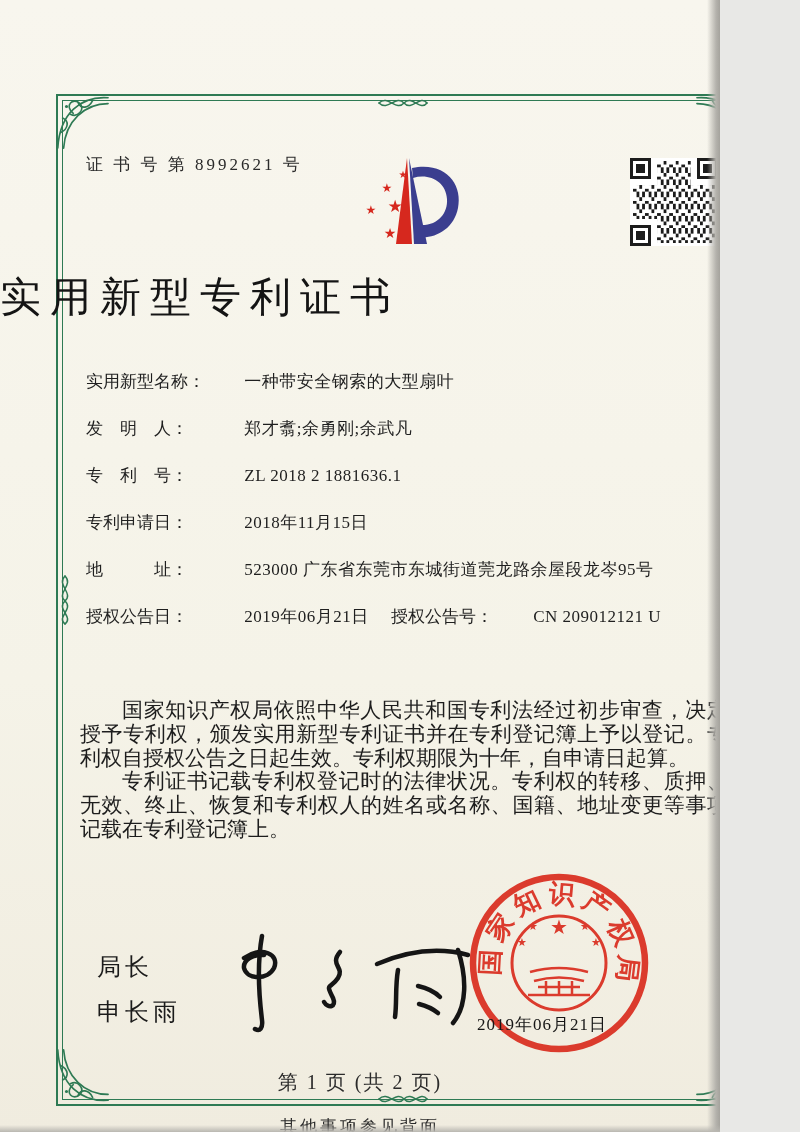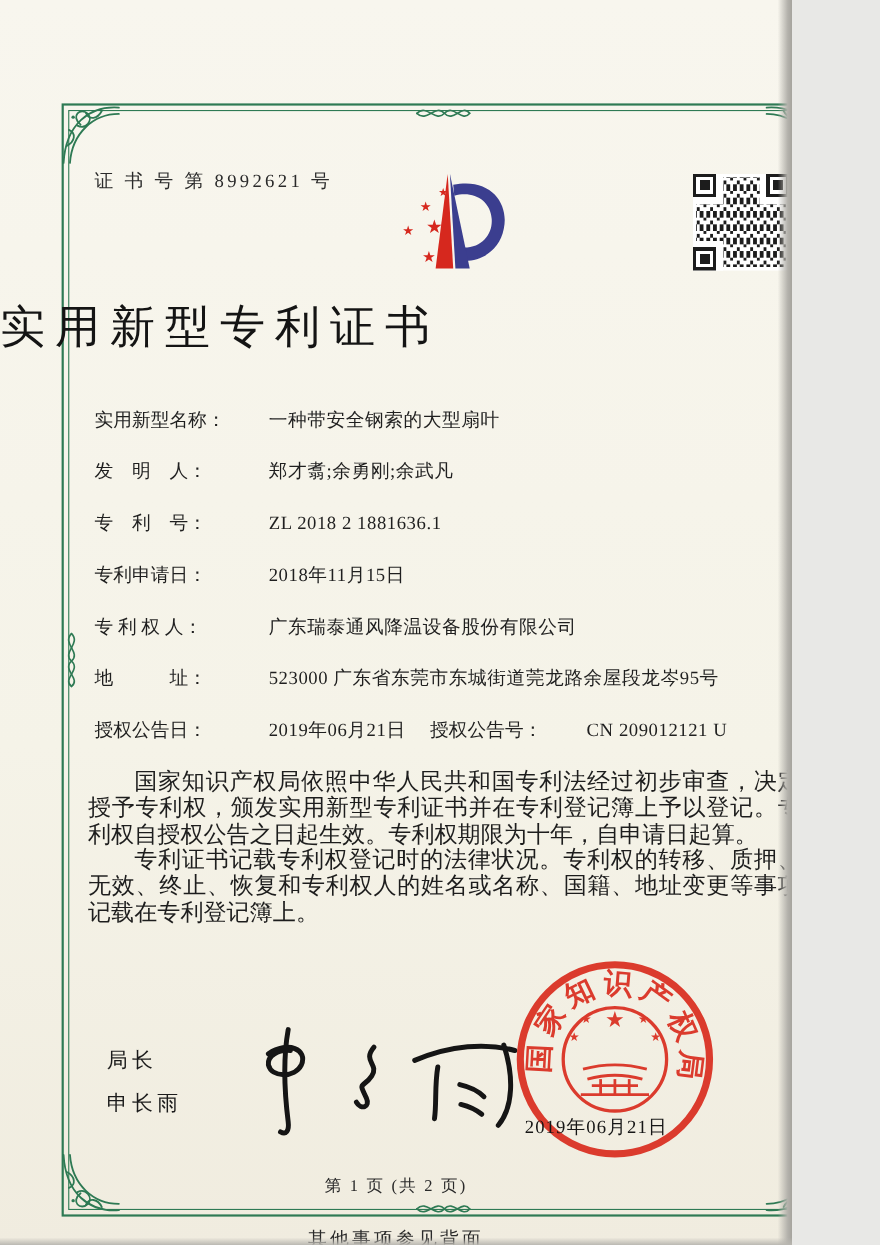--- a/index.html
+++ b/index.html
@@ -30,27 +30,27 @@
   .title{position:absolute;left:0;top:270px;width:100%;margin:0;text-align:left;
     font-size:41px;font-weight:400;letter-spacing:9px;color:#141414;}
   .fields{position:absolute;left:86px;top:372px;width:640px;font-size:17px;}
   .frow{position:relative;line-height:20px;margin-bottom:27px;white-space:nowrap;}
   .flabel{display:inline-block;min-width:122px;color:#1f1f1f;}
   .fvalue{color:#1f1f1f;letter-spacing:0.5px;margin-left:32px;}
   .grant-no{position:absolute;left:305px;top:0;}
   .paras{position:absolute;left:80px;top:699px;width:648px;font-size:21px;
     line-height:23.8px;text-align:justify;color:#1d1d1d;}
   .paras p{margin:0;text-indent:2em;}
-  .signatory{position:absolute;left:97px;top:951px;font-size:19px;letter-spacing:4px;color:#1b1b1b;}
+  .signatory{position:absolute;left:97px;top:951px;font-size:24px;letter-spacing:4px;color:#1b1b1b;}
   .signatory div{margin-bottom:13px;}
   .signature{position:absolute;left:222px;top:924px;}
   .seal{position:absolute;left:464px;top:868px;opacity:.9;}
   .seal-date{position:absolute;left:477px;top:1013px;font-size:17px;letter-spacing:1px;color:#161616;z-index:5;}
   .footer-page{position:absolute;left:0;top:1069px;width:100%;text-align:center;
-    font-size:15px;letter-spacing:2px;color:#2a2a2a;}
+    font-size:20px;letter-spacing:2px;color:#2a2a2a;}
   .back-note{position:absolute;left:0;top:1115px;width:100%;text-align:center;
     font-size:17px;letter-spacing:3px;color:#2a2a2a;}
 </style>
 </head>
 <body>
 
 <div class="page">
 
   <div class="frame"></div>
 
@@ -153,24 +153,20 @@
     </div>
     <div class="frow">
       <span class="flabel">专　利　号：</span>
       <span class="fvalue">ZL 2018 2 1881636.1</span>
     </div>
     <div class="frow">
       <span class="flabel">专利申请日：</span>
       <span class="fvalue">2018年11月15日</span>
     </div>
     <div class="frow">
-      <span class="flabel">专 利 权 人：</span>
-      <span class="fvalue">广东瑞泰通风降温设备股份有限公司</span>
-    </div>
-    <div class="frow">
       <span class="flabel">地　　　址：</span>
       <span class="fvalue">523000 广东省东莞市东城街道莞龙路余屋段龙岑95号</span>
     </div>
     <div class="frow">
       <span class="flabel">授权公告日：</span>
       <span class="fvalue">2019年06月21日</span>
       <span class="grant-no">
         <span class="flabel" style="min-width:0;margin-right:4px;">授权公告号：</span>
         <span class="fvalue">CN 209012121 U</span>
       </span>

